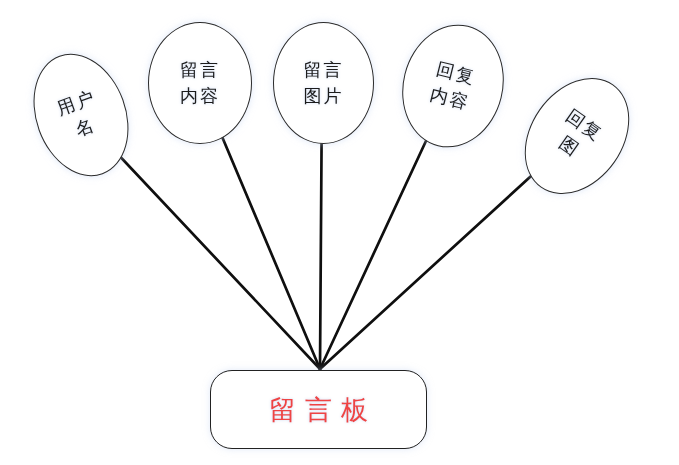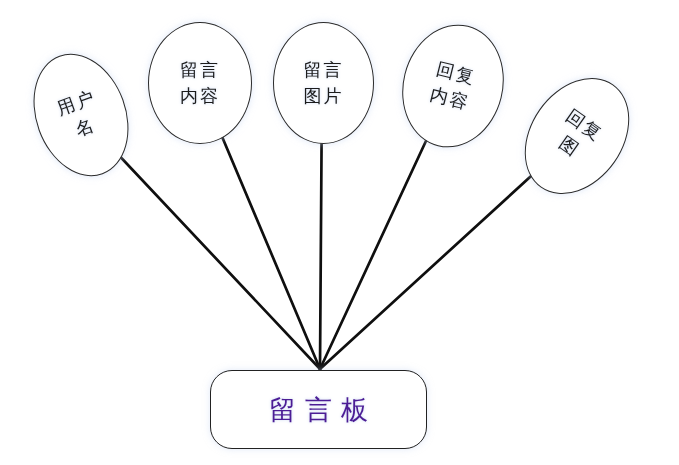--- a/index.html
+++ b/index.html
@@ -65,21 +65,21 @@
     background: #ffffff;
     border: 1.8px solid #222222;
     border-radius: 22px;
     display: flex;
     align-items: center;
     justify-content: center;
     box-shadow: 0 0 7px rgba(195, 212, 242, 0.5);
   }
   .entity-box .entity-label {
     font-size: 27px;
-    color: #4c1d95;
+    color: #ef4444;
     letter-spacing: 9px;
     text-indent: 9px; 
     text-shadow: 0 0 3px rgba(190, 208, 240, 0.85);
     white-space: nowrap;
   }
 </style>
 </head>
 <body>
 
 <div id="canvas">

